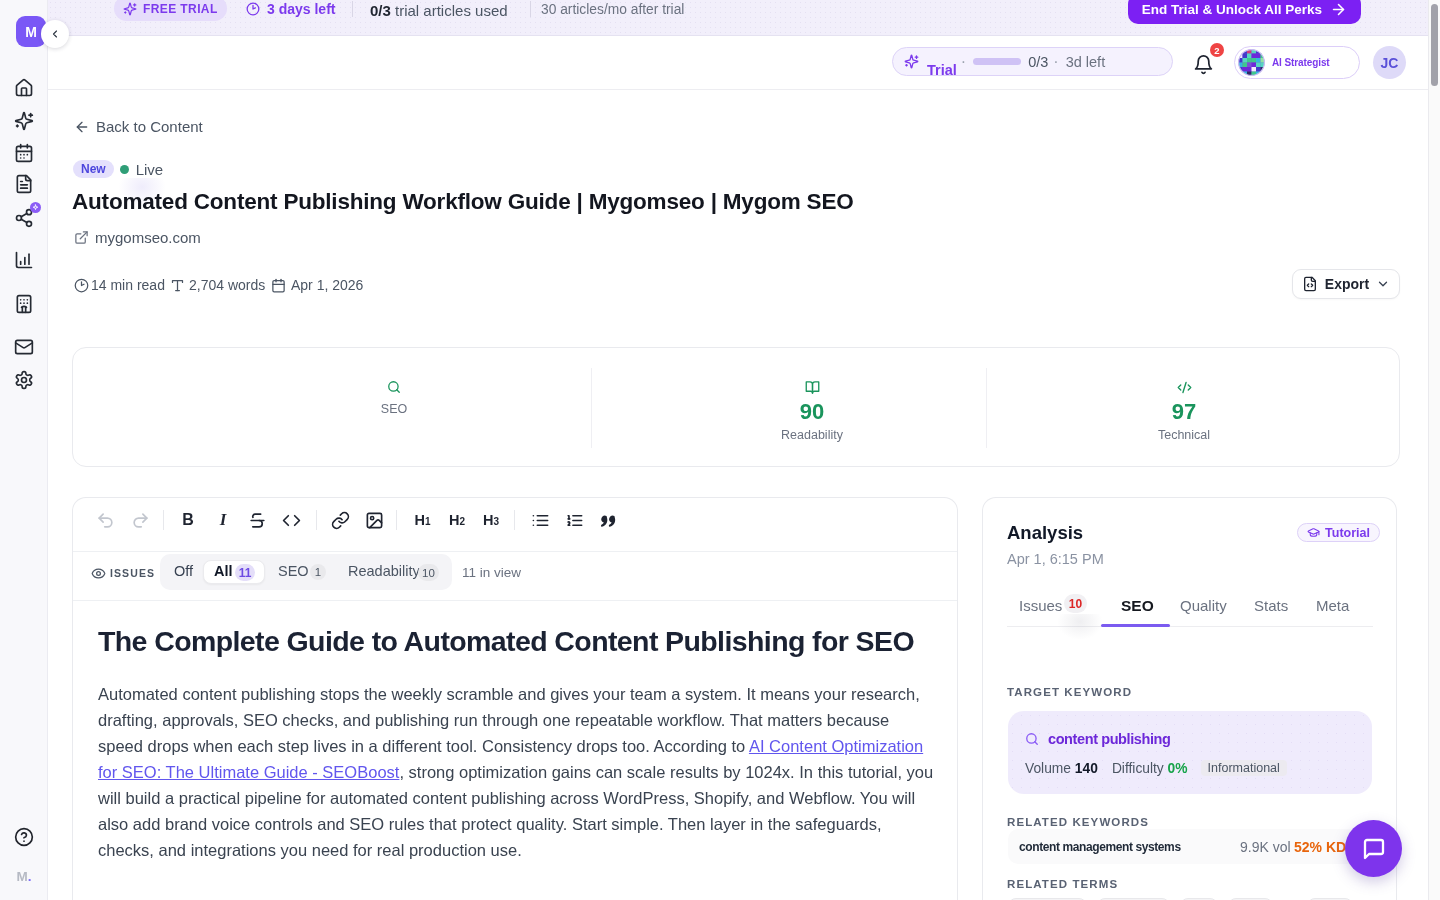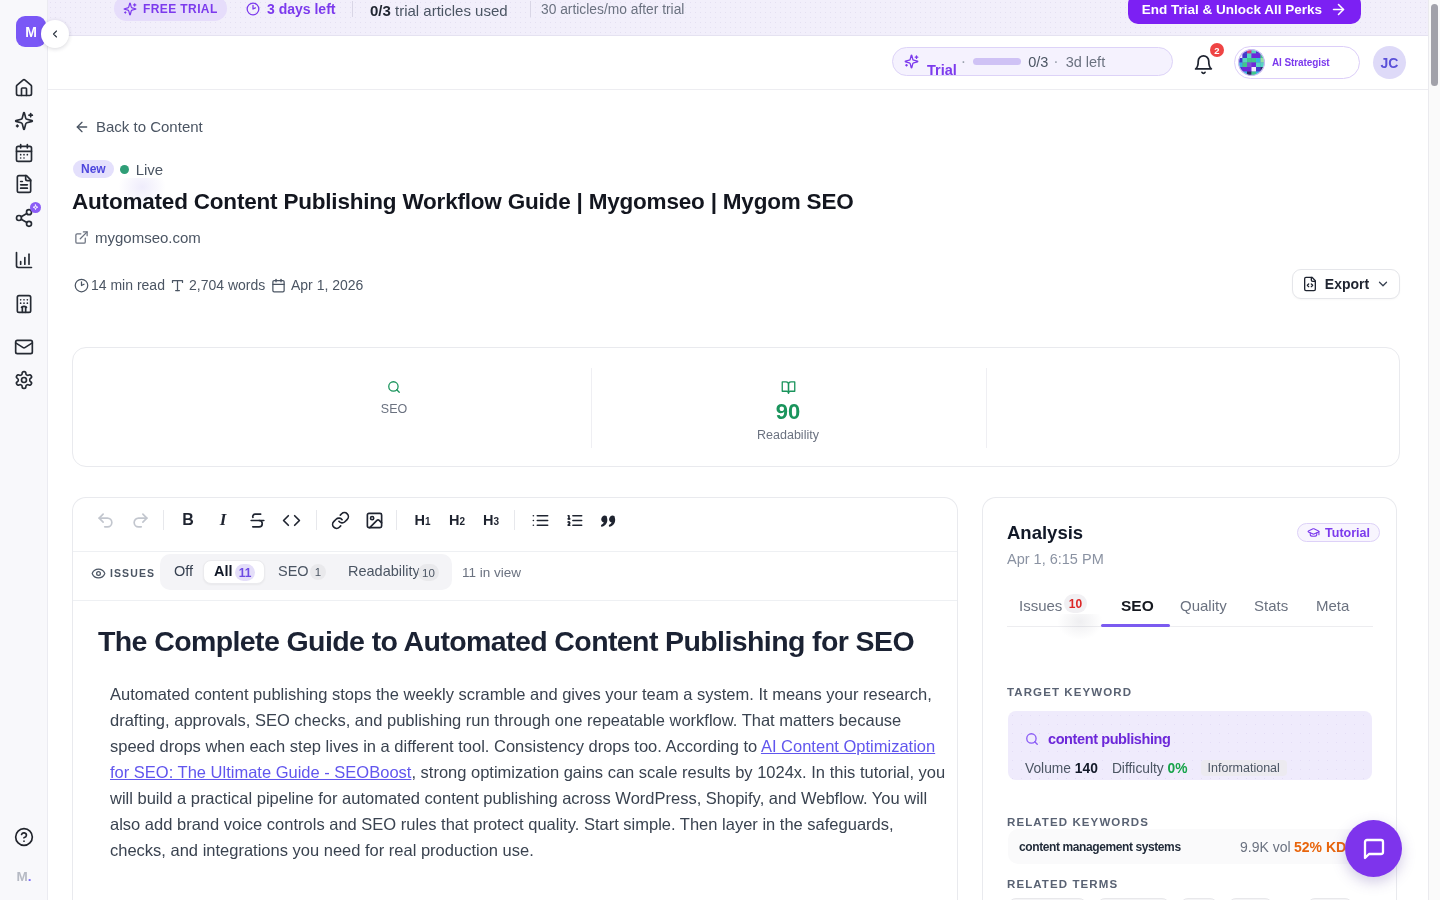--- a/index.html
+++ b/index.html
@@ -37,26 +37,26 @@
 
 #editor { position:absolute; left:24px; top:407px; width:886px; height:500px; border:1px solid #e9eaee; border-radius:14px 14px 0 0; border-bottom:none; background:#fff; }
 .tbi { position:absolute; top:11px; width:22px; height:22px; display:flex; align-items:center; justify-content:center; color:#1f2430; }
 .tbi svg { width:19px; height:19px; }
 .tbtxt { font-weight:bold; font-size:15px; color:#1f2430; }
 .tsep { position:absolute; top:12px; width:1px; height:20px; background:#e7e8ec; }
 #toolbar { position:absolute; left:0; top:0; width:100%; height:54px; border-bottom:1px solid #eef0f3; }
 #issuesrow { position:absolute; left:0; top:54px; width:100%; height:49px; border-bottom:1px solid #eef0f3; }
 #pillbox { position:absolute; left:87px; top:2px; width:292px; height:36px; border-radius:10px; background:#f4f4f7; }
 #article h1 { position:absolute; left:25px; top:127px; font-size:28.5px; letter-spacing:-0.6px; color:#1b2233; font-weight:bold; }
-#para { position:absolute; left:37px; top:183px; width:838px; font-size:16.5px; line-height:26px; color:#3a4350; }
+#para { position:absolute; left:25px; top:183px; width:838px; font-size:16.5px; line-height:26px; color:#3a4350; }
 #para a { color:#6156ee; }
 
 #analysis { position:absolute; left:934px; top:407px; width:415px; height:500px; border:1px solid #e9eaee; border-radius:14px 14px 0 0; border-bottom:none; background:#fff; }
 .seclab { position:absolute; font-size:11.5px; letter-spacing:1.1px; color:#596273; font-weight:bold; }
-#kwcard { position:absolute; left:25px; top:213px; width:364px; height:69px; border-radius:8px; background:#efebfc;
+#kwcard { position:absolute; left:25px; top:213px; width:364px; height:83px; border-radius:16px; background:#efebfc;
   background-image:radial-gradient(#e4ddf6 0.8px, transparent 0.8px); background-size:9px 9px; }
 #relrow { position:absolute; left:25px; top:331px; width:364px; height:35px; border-radius:10px; background:#fafafb; display:flex; align-items:center; }
 .chip { position:absolute; top:400px; height:24px; border-radius:8px; background:#f4f4f6; border:1px solid #e8e8eb; }
 
 #chat { position:absolute; left:1345px; top:820px; width:57px; height:57px; border-radius:50%; background:#7e34ec; display:flex; align-items:center; justify-content:center; box-shadow:0 5px 14px rgba(90,70,160,.28); z-index:60; }
 #scrollcol { position:absolute; right:0; top:0; width:12px; height:900px; background:#fafafa; border-left:1px solid #eaeaee; z-index:70; }
 #thumb { position:absolute; left:2px; top:4px; width:7px; height:82px; border-radius:4px; background:#a2a2aa; }
 </style>
 </head>
 <body>
@@ -247,29 +247,40 @@
   <div id="score">
     <div class="scol" style="left:221px;">
         <div id="iconsearch" style="height:24px; display:flex; justify-content:center; align-items:center;">
           <svg width="14" height="14" viewBox="0 0 24 24" fill="none" stroke="#1a945c" stroke-width="2.2" stroke-linecap="round" stroke-linejoin="round">
             <circle cx="11" cy="11" r="8"></circle>
             <path d="m21 21-4.3-4.3"></path>
           </svg>
         </div>
         <div class="slab">SEO</div>
       </div>
-    <div class="scol" style="left:615px;">
+    <div class="scol" style="left:639px;">
         <div id="iconbook" style="height:24px; display:flex; justify-content:center; align-items:center;">
           <svg width="15" height="15" viewBox="0 0 24 24" fill="none" stroke="#1a945c" stroke-width="2.1" stroke-linecap="round" stroke-linejoin="round">
             <path d="M2 3h6a4 4 0 0 1 4 4v14a3 3 0 0 0-3-3H2z"></path>
             <path d="M22 3h-6a4 4 0 0 0-4 4v14a3 3 0 0 1 3-3h7z"></path>
           </svg>
         </div>
         <div class="snum">90</div>
         <div class="slab">Readability</div>
+      </div>
+    <div class="scol" style="left:1011px;">
+        <div id="iconcode" style="height:24px; display:flex; justify-content:center; align-items:center;">
+          <svg width="15" height="15" viewBox="0 0 24 24" fill="none" stroke="#1a945c" stroke-width="2.2" stroke-linecap="round" stroke-linejoin="round">
+            <path d="m18 16 4-4-4-4"></path>
+            <path d="m6 8-4 4 4 4"></path>
+            <path d="m14.5 4-5 16"></path>
+          </svg>
+        </div>
+        <div class="snum">97</div>
+        <div class="slab">Technical</div>
       </div>
     <div class="sdiv" style="left:518px;"></div>
     <div class="sdiv" style="left:913px;"></div>
   </div>
 
   <div id="editor">
     <div id="toolbar">
         <div class="tbi" style="left: 21px;">
           <svg width="19" height="19" viewBox="0 0 24 24" fill="none" stroke="#c2c6ce" stroke-width="2.1" stroke-linecap="round" stroke-linejoin="round">
             <path d="M9 14 4 9l5-5"></path>

